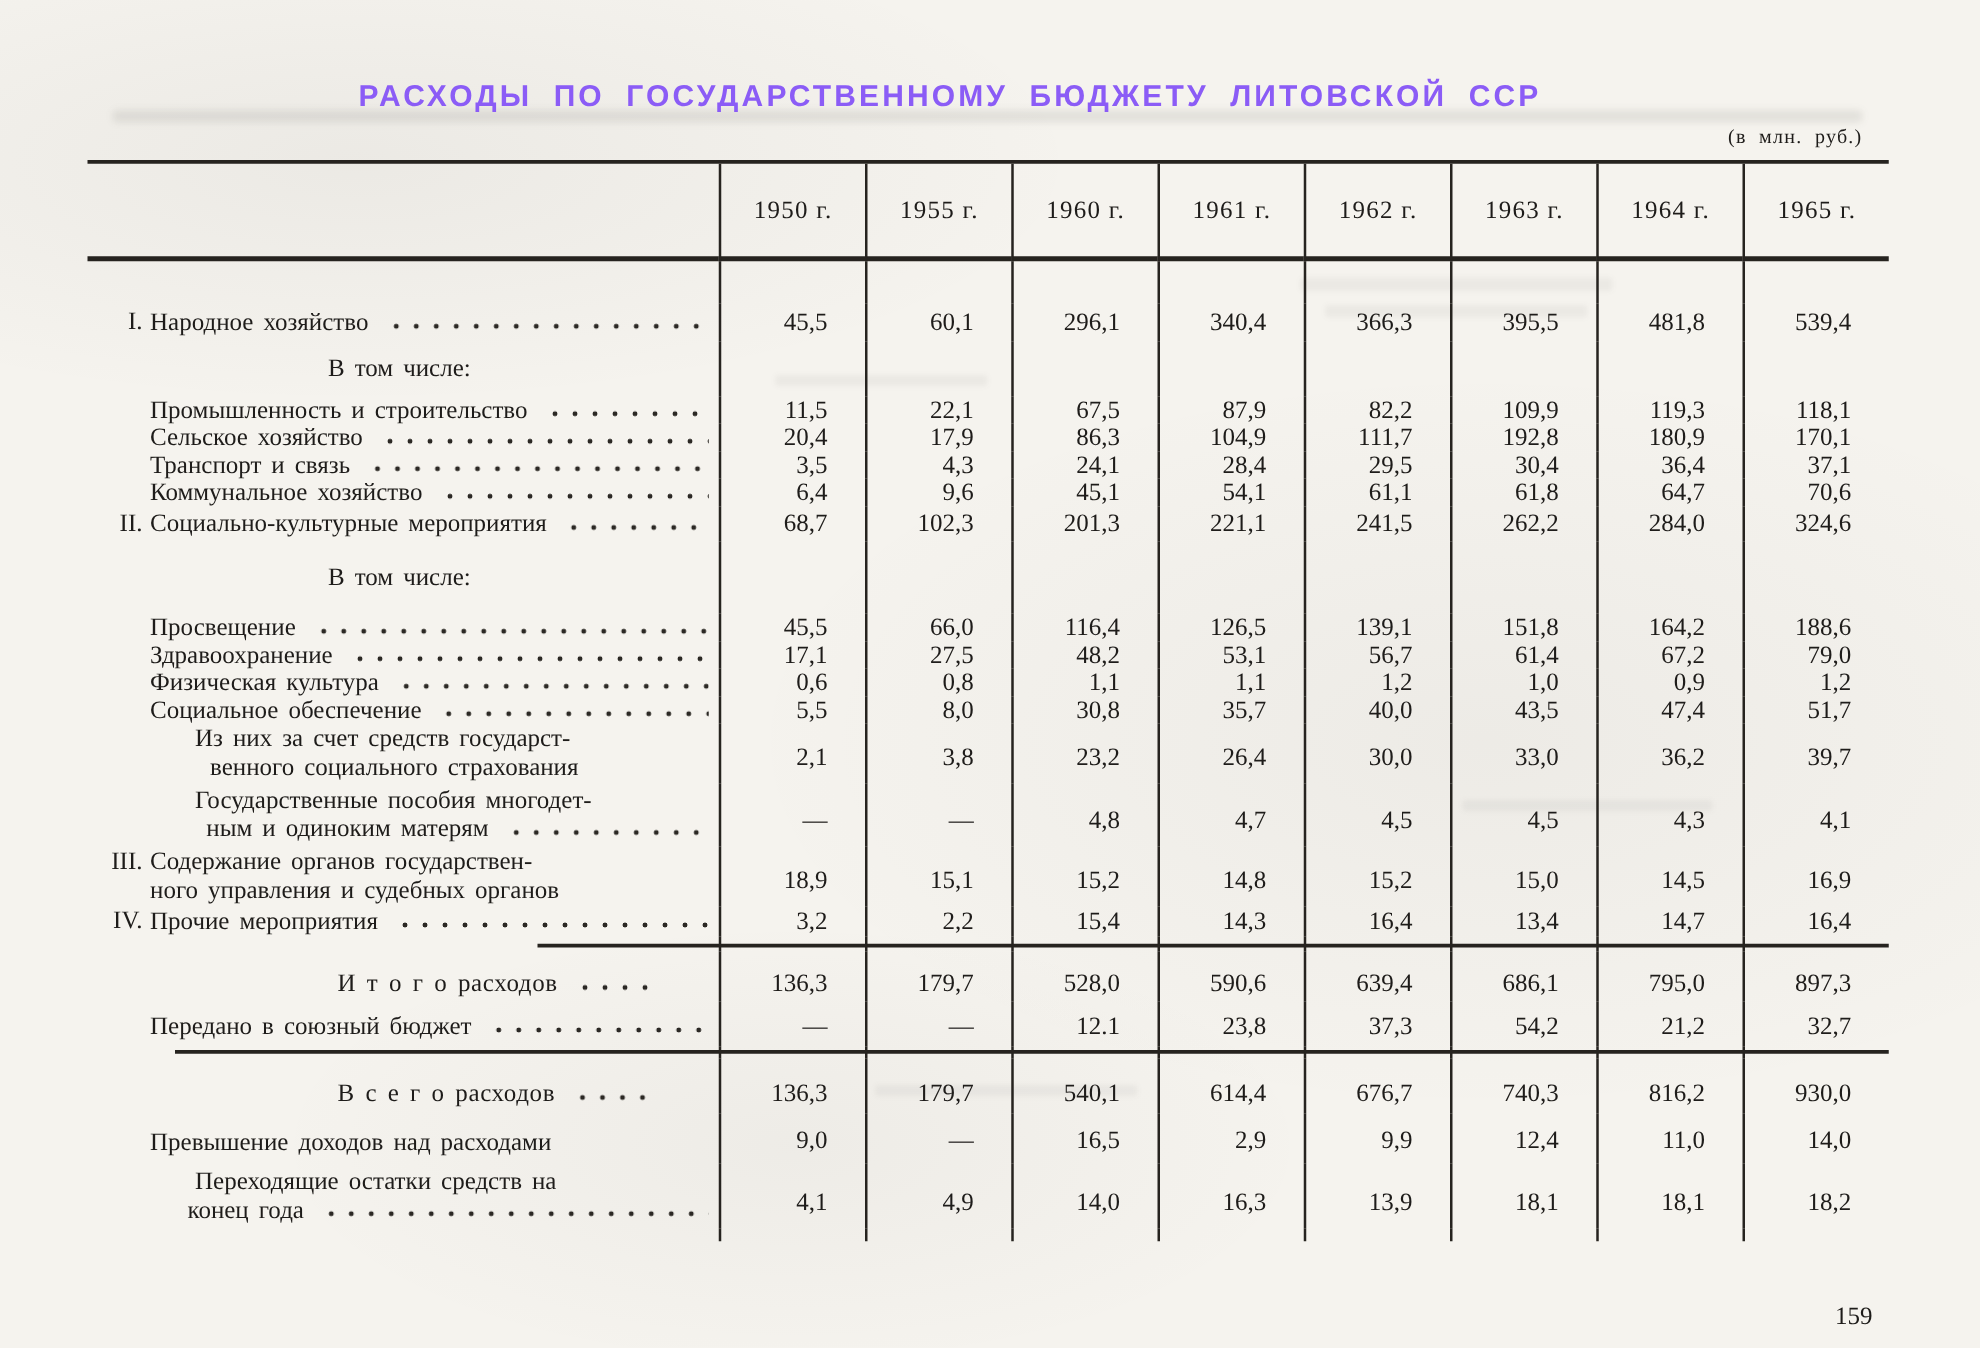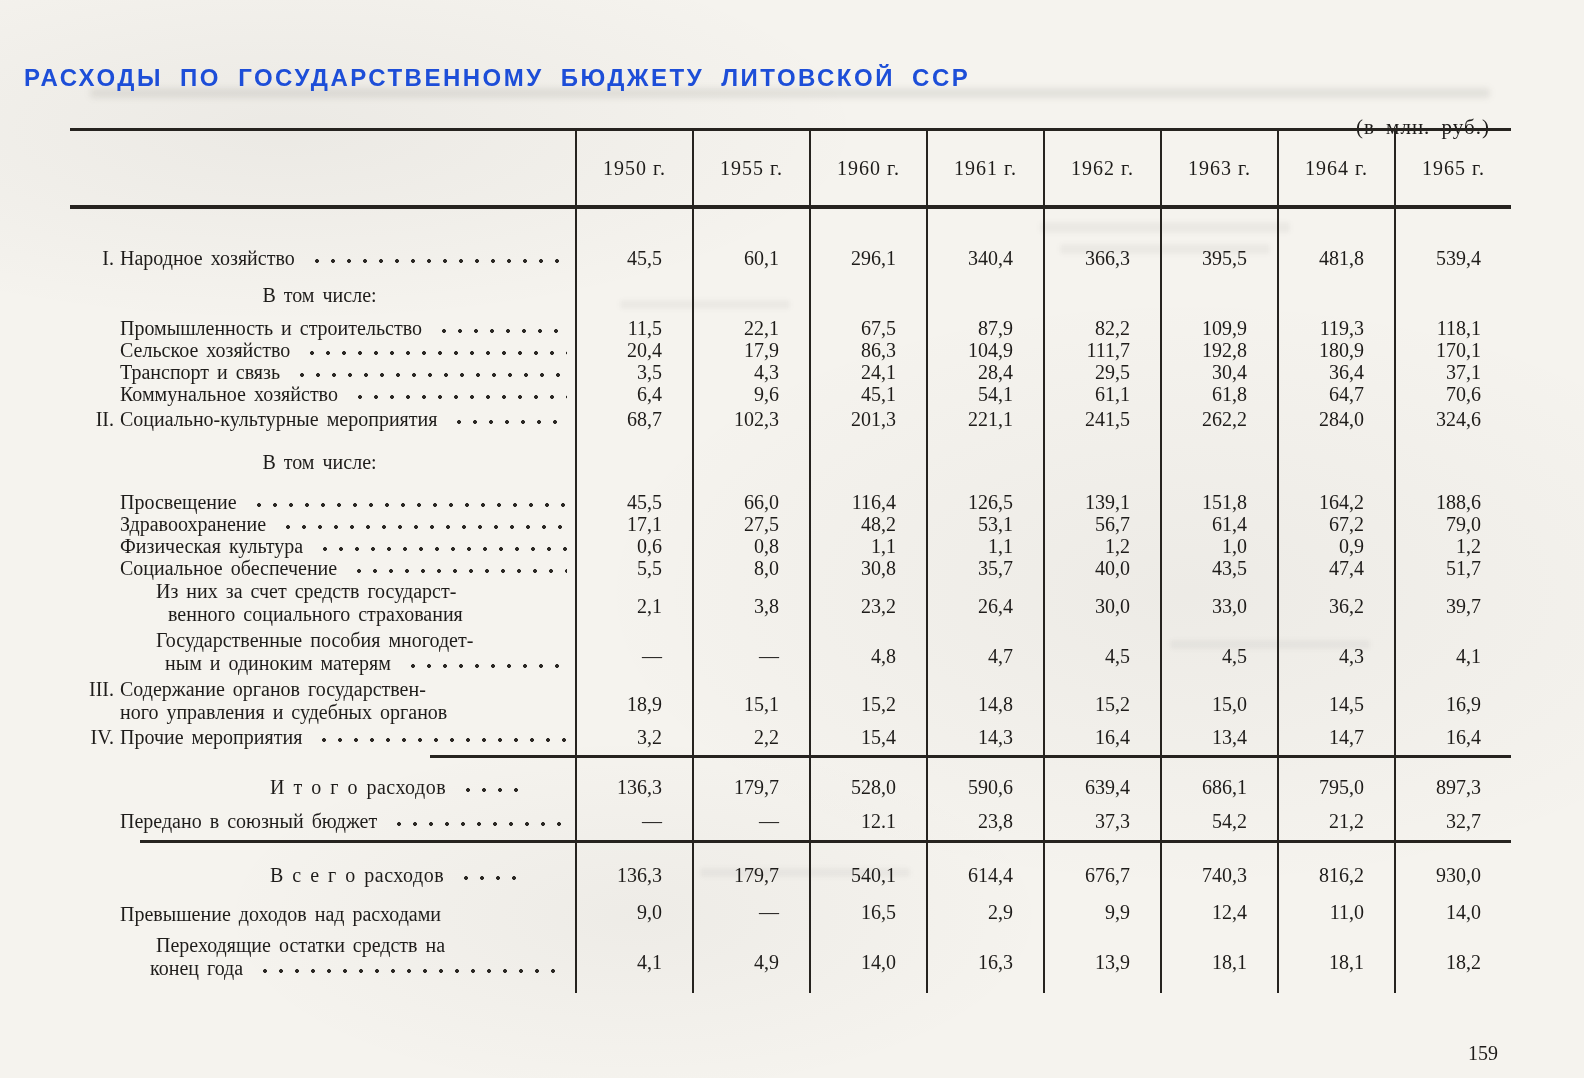--- a/index.html
+++ b/index.html
@@ -11,25 +11,25 @@
       radial-gradient(ellipse 900px 300px at 18% 12%, rgba(60,55,50,0.05), transparent 65%),
       radial-gradient(ellipse 1000px 500px at 75% 55%, rgba(60,55,50,0.045), transparent 60%),
       radial-gradient(ellipse 700px 300px at 40% 85%, rgba(60,55,50,0.04), transparent 60%),
       #f5f3ee;
     position:relative;
   }
   .smudge{position:absolute;background:rgba(70,65,60,0.10);filter:blur(3px);border-radius:4px;pointer-events:none;}
   .ghost{position:absolute;background:rgba(80,75,68,0.055);filter:blur(2px);border-radius:3px;pointer-events:none;}
 
   .title{
-    position:absolute;top:48px;left:0;width:1520px;text-align:left;
+    position:absolute;top:48px;left:0;width:1520px;text-align:center;
     font-family:"Liberation Sans","DejaVu Sans",sans-serif;
-    font-weight:bold;font-size:24px;letter-spacing:2.5px;word-spacing:8px;color:#1d4ed8;margin-left:24px;
-  }
-  .unit-note{position:absolute;top:115px;right:94px;font-size:21px;letter-spacing:1px;word-spacing:5px;}
+    font-weight:bold;font-size:24px;letter-spacing:2.5px;word-spacing:8px;color:#8b5cf6;
+  }
+  .unit-note{position:absolute;top:101px;right:94px;font-size:16px;letter-spacing:1px;word-spacing:5px;}
   .page-num{position:absolute;top:1042px;right:86px;font-size:20px;}
 
   
   .tbl{
     position:absolute;left:70px;top:128px;
     display:grid;
     grid-template-columns:505px repeat(8,117px);
     grid-template-rows:78px 34px 30px 44px 22px 22px 22px 22px 28px 58px 22px 22px 22px 22px 48px 50px 48px 24px 12px 40px 36px 10px 44px 40px 52px 10px;
     border-top:3px solid #26231f;
     font-size:20px;

